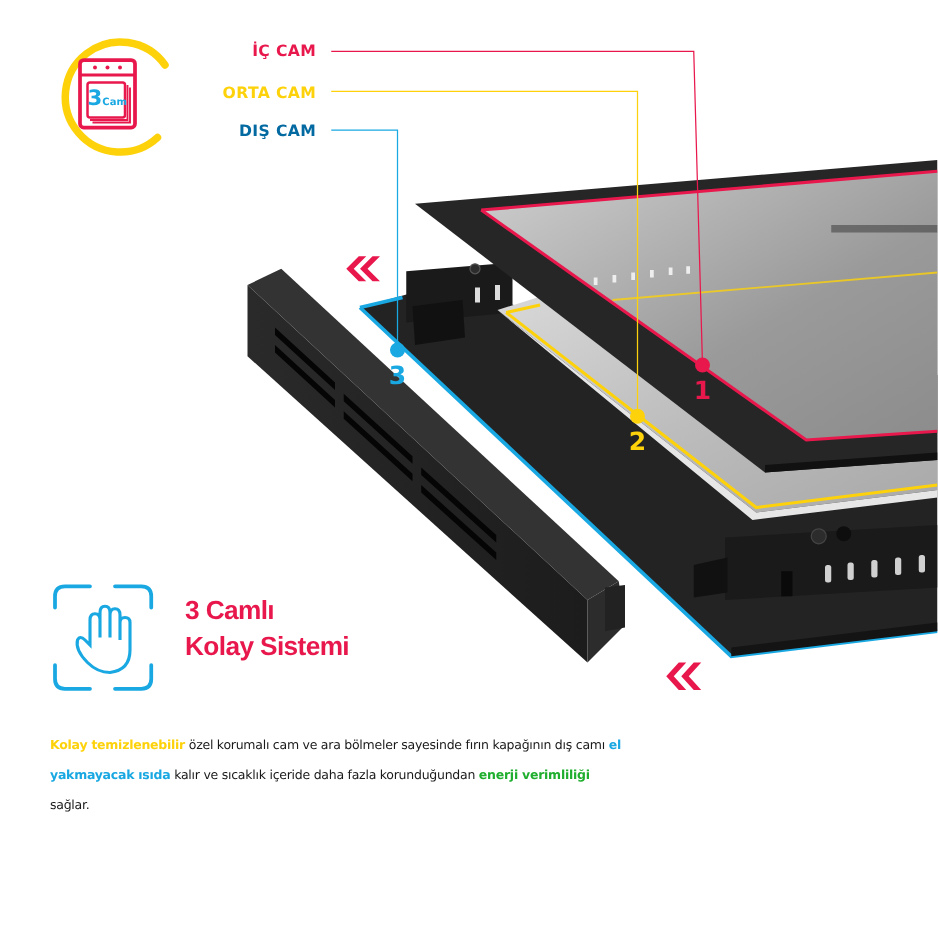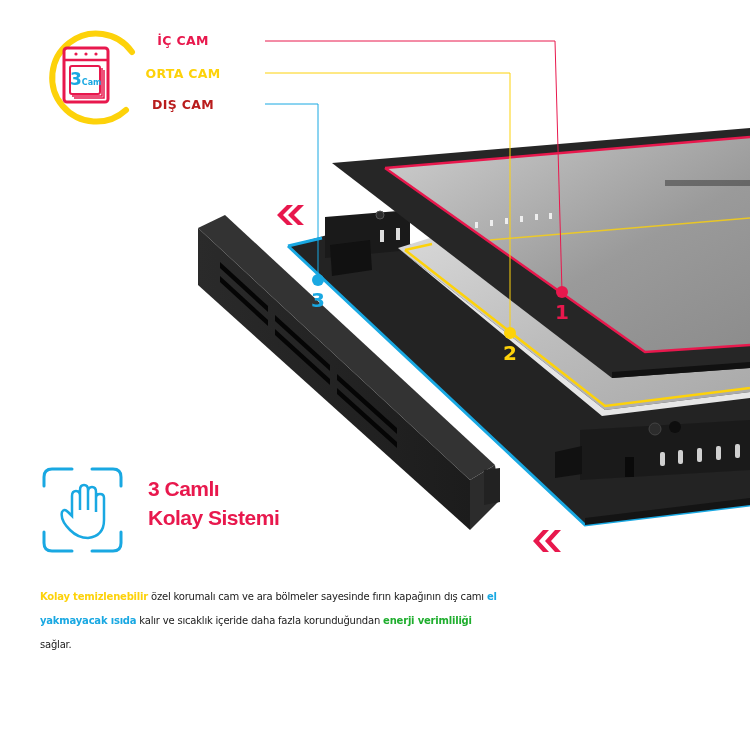--- a/index.html
+++ b/index.html
@@ -1,18 +1,18 @@
 <!DOCTYPE html>
 <html><head>
 <meta charset="utf-8">
 <style>
   html, body { margin:0; padding:0; background:#ffffff; }
   body { width:750px; height:750px; position:relative; overflow:hidden; font-family:"DejaVu Sans", sans-serif; }
   .abs { position:absolute; }
-  .label { font-family:"DejaVu Sans", sans-serif; font-weight:bold; font-size:12.5px; letter-spacing:0.3px; text-align:center; width:140px; }
+  .label { font-family:"DejaVu Sans", sans-serif; font-weight:bold; font-size:12.5px; letter-spacing:0.3px; text-align:right; width:140px; }
   #lbl-ic { left:113px; top:33px; }
   #lbl-orta { left:113px; top:66px; }
   #lbl-dis { left:113px; top:97px; }
   .title { left:148px; top:474px; font-family:Liberation Sans, sans-serif; font-weight:bold; font-size:21px; line-height:29px; letter-spacing:-0.5px; }
   .desc { left:40px; top:585px; width:460px; font-family:"DejaVu Sans", sans-serif; font-size:10px; line-height:24px; color:#1a1a1a; letter-spacing:-0.2px; }
   .desc b { font-weight:bold; }
   svg { position:absolute; left:0; top:0; }
 </style>
 </head>
 <body>
@@ -148,21 +148,21 @@
   </g>
 </svg>
 
 <div class="abs" style="left:70px;top:69px;width:28px;height:22px;display:flex;align-items:baseline;color:#19a8e2;font-weight:bold;">
   <span style="font-size:17px;">3</span>
   <span style="font-size:8px;">Cam</span>
 </div>
 
 <div class="abs label" id="lbl-ic" style="color:#e8184d;">İÇ CAM</div>
 <div class="abs label" id="lbl-orta" style="color:#fdd20a;">ORTA CAM</div>
-<div class="abs label" id="lbl-dis" style="color:#b91c1c;">DIŞ CAM</div>
+<div class="abs label" id="lbl-dis" style="color:#0369a1;">DIŞ CAM</div>
 
 <div class="abs" style="left:555px;top:300px;color:#e8184d;font-weight:bold;font-size:20px;">1</div>
 <div class="abs" style="left:503px;top:341px;color:#fdd20a;font-weight:bold;font-size:20px;">2</div>
 <div class="abs" style="left:311px;top:288px;color:#19a8e2;font-weight:bold;font-size:20px;">3</div>
 
 <div class="abs title" style="color:#e8184d;">
   <div>3 Camlı</div>
   <div>Kolay Sistemi</div>
 </div>
 

